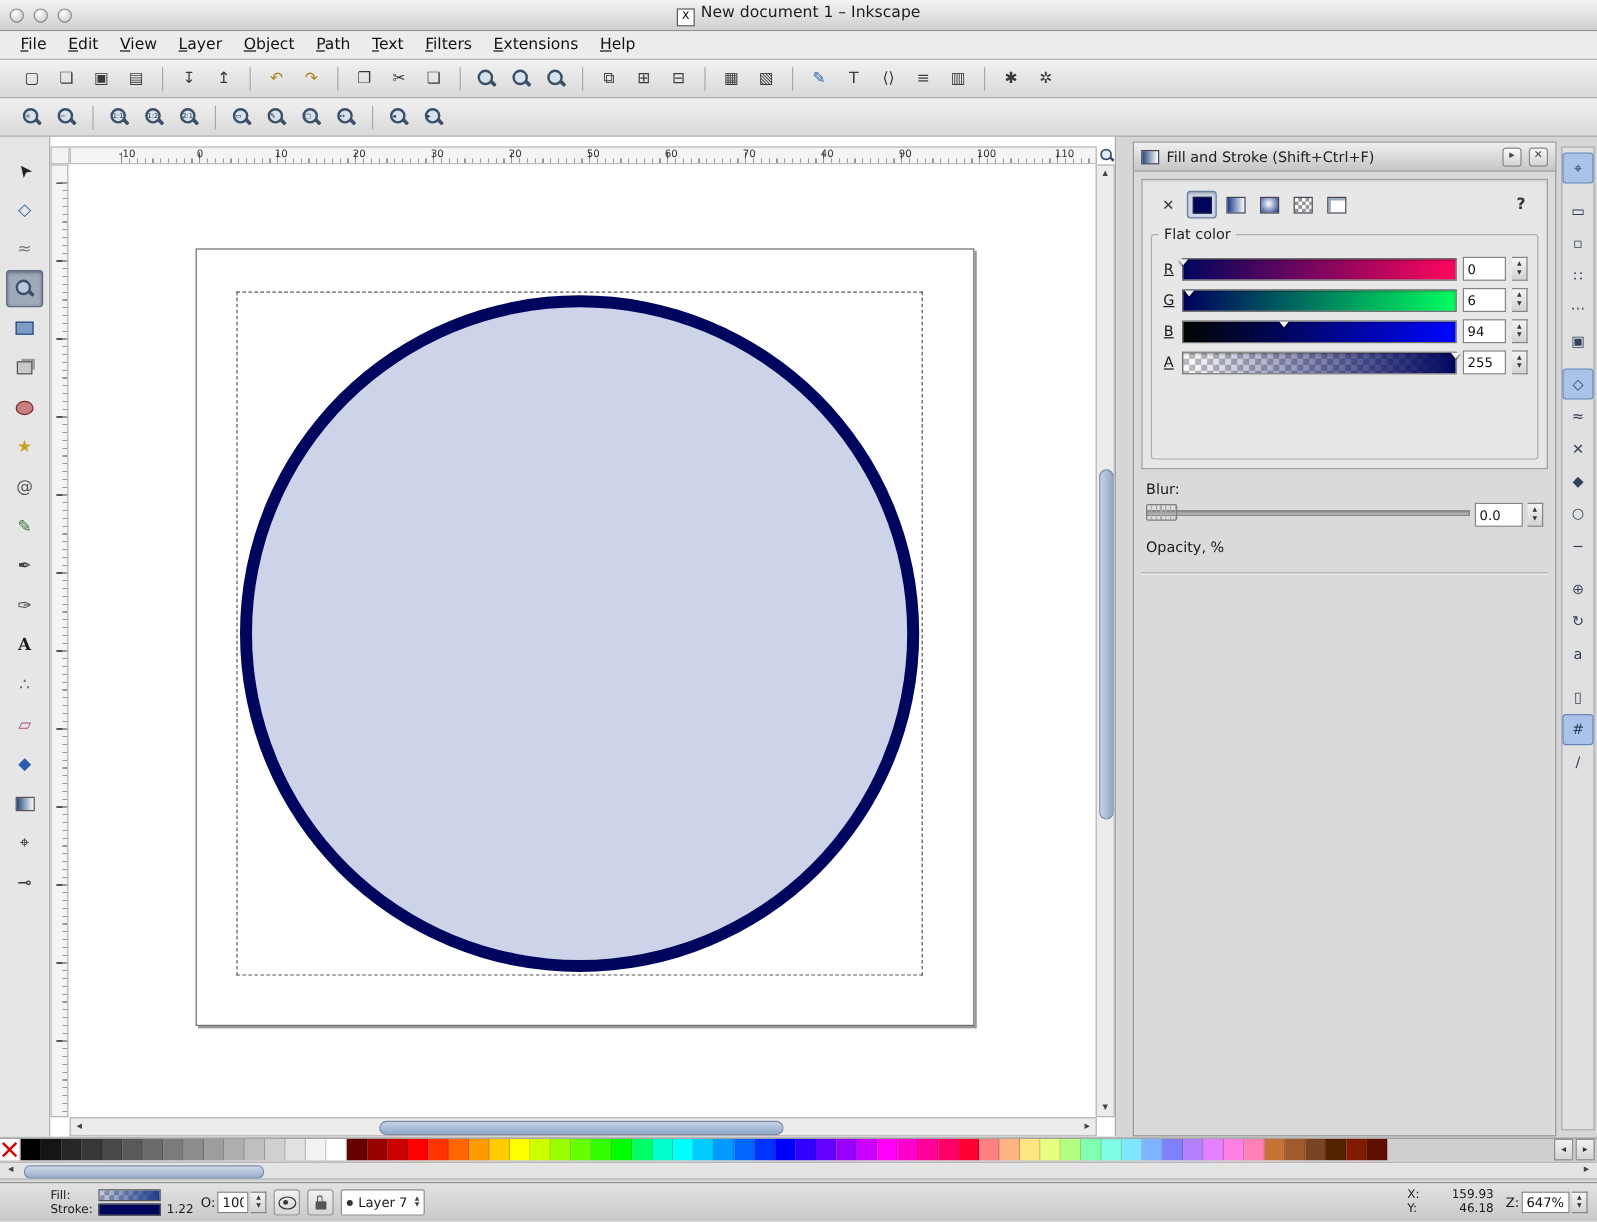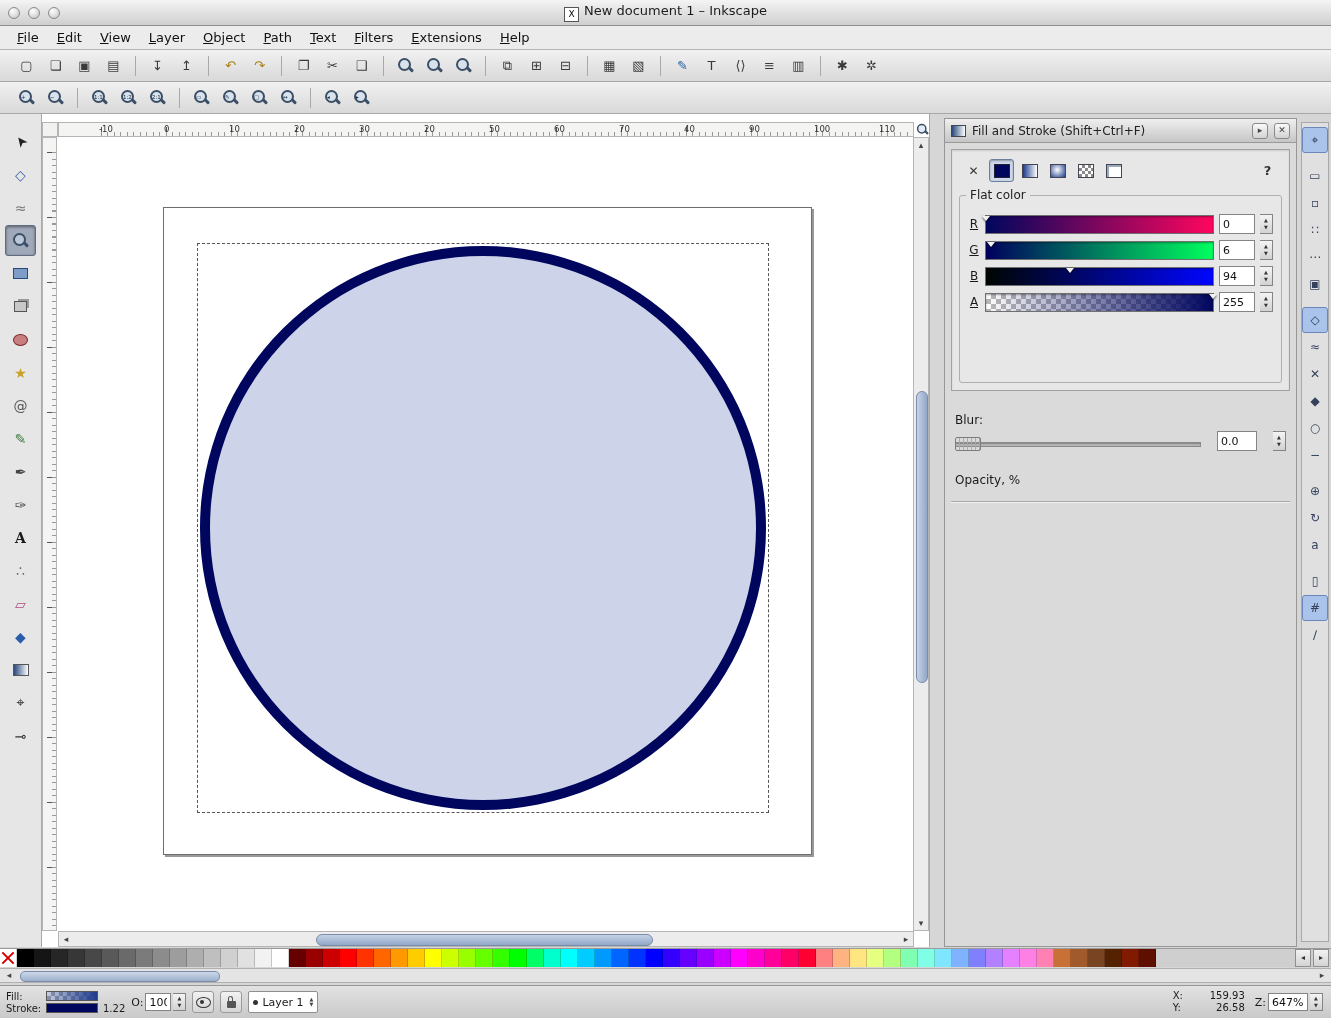--- a/index.html
+++ b/index.html
@@ -142,22 +142,22 @@
   .spin{display:inline-flex;flex-direction:column;width:13px;height:20px;border:1px solid #848484;border-left:none;
         background:linear-gradient(#f4f4f4,#d2d2d2);box-sizing:border-box;justify-content:center;}
   .spin i{font-style:normal;font-size:5px;line-height:7px;text-align:center;color:#333;}
   .fieldset-spacer{height:56px;}
   .rgba-row{display:flex;align-items:center;gap:6px;padding:0 2px;}
   .round-btn{width:15px;height:15px;border-radius:50%;border:1px solid #666;
              background:radial-gradient(circle at 35% 30%,#fdfdfd,#c6c6c6);}
   .round-btn.dark{background:radial-gradient(circle at 35% 30%,#93a7cc,#2e3d5c);}
   .rgba-label{margin-left:auto;font-size:12px;}
   .entry.rgba{width:64px;}
-  .panel-row{display:flex;align-items:flex-end;gap:16px;margin:4px 10px;}
-  .panel-label{font-size:12px;margin:22px 10px 0;}
+  .panel-row{display:flex;align-items:flex-start;gap:4px;margin:4px 10px;}
+  .panel-label{font-size:12px;margin:10px 10px 0;}
   .hslider{position:relative;flex:1;height:15px;}
   .hslider::before{content:"";position:absolute;left:0;right:0;top:6px;height:3px;background:#b5b5b5;
                    border:1px solid #8a8a8a;box-shadow:inset 0 1px 1px rgba(0,0,0,.25);}
   .hslider .handle{position:absolute;top:1px;width:24px;height:12px;background:linear-gradient(#f6f6f6,#cdcdcd);
                    border:1px solid #7d7d7d;border-radius:2px;background-image:repeating-linear-gradient(to right,transparent 0 3px,#aaa 3px 4px);}
   .entry.num{width:40px;}
   .panel-sep{height:0;border-top:1px solid #a8a8a8;border-bottom:1px solid #f0f0f0;margin:14px 6px;}
 
   
   #snapbar{left:1301px;top:122px;width:28px;height:820px;background:#e0e0e0;border:1px solid #a8a8a8;
@@ -181,21 +181,21 @@
   #palette-scroll{left:0;top:968px;width:100%;height:15px;background:#e4e4e4;border-top:1px solid #b0b0b0;
                   border-bottom:1px solid #b0b0b0;box-sizing:border-box;}
   .ps-thumb{position:absolute;left:20px;top:2px;width:198px;height:9px;border-radius:5px;
             background:linear-gradient(#cdd8ea,#9cb0cc);border:1px solid #7b8cab;}
   #palette-scroll .scroll-arrow{line-height:13px;}
 
   
   #statusbar{left:0;top:985px;width:100%;height:33px;background:linear-gradient(#e2e2e2,#c9c9c9);
              border-top:1px solid #979797;display:flex;align-items:center;box-sizing:border-box;padding:0 6px;gap:6px;}
   .fs-indicator{display:flex;flex-direction:column;gap:1px;}
-  .fs-row{display:flex;align-items:center;gap:3px;}
+  .fs-row{display:flex;align-items:center;gap:3px;margin-left:36px;}
   .fs-label{font-size:10px;width:37px;}
   .fs-swatch{width:52px;height:10px;border:1px solid #555;box-sizing:border-box;}
   .fs-swatch.fill{background-image:linear-gradient(to right,rgba(30,60,140,.25),rgb(30,60,140)),
       linear-gradient(45deg,#b0b0b0 25%,transparent 25%,transparent 75%,#b0b0b0 75%),
       linear-gradient(45deg,#b0b0b0 25%,transparent 25%,transparent 75%,#b0b0b0 75%);
       background-size:100% 100%,8px 8px,8px 8px;background-position:0 0,0 0,4px 4px;background-color:#fff;}
   .fs-width{font-size:10px;margin-left:2px;}
   .sb-group{display:flex;align-items:center;gap:2px;}
   .sb-label{font-size:11px;}
   .entry.o{width:26px;height:18px;}
@@ -748,35 +748,35 @@
       </span>
   </div>
   <span class="sb-btn">
       <span class="eye"></span>
     </span>
   <span class="sb-btn">
       <span class="lockicon"></span>
     </span>
   <span class="layer-combo">
     <span class="layer-dot"></span>
-    <span class="name">Layer 1</span>
+    <span class="name">Layer 7</span>
     <span class="combo-arrows">
         <i>▲</i>
         <i>▼</i>
       </span>
   </span>
   <span class="sb-message"></span>
   <div class="coords">
     <div>
         <span>X:</span>
         <span>159.93</span>
       </div>
     <div>
         <span>Y:</span>
-        <span>26.58</span>
+        <span>46.18</span>
       </div>
   </div>
   <div class="zoom-ctl">
     <span class="sb-label">Z:</span>
     <input class="entry z" value="647%" style="">
     <span class="spin s">
         <i>▲</i>
         <i>▼</i>
       </span>
   </div>

